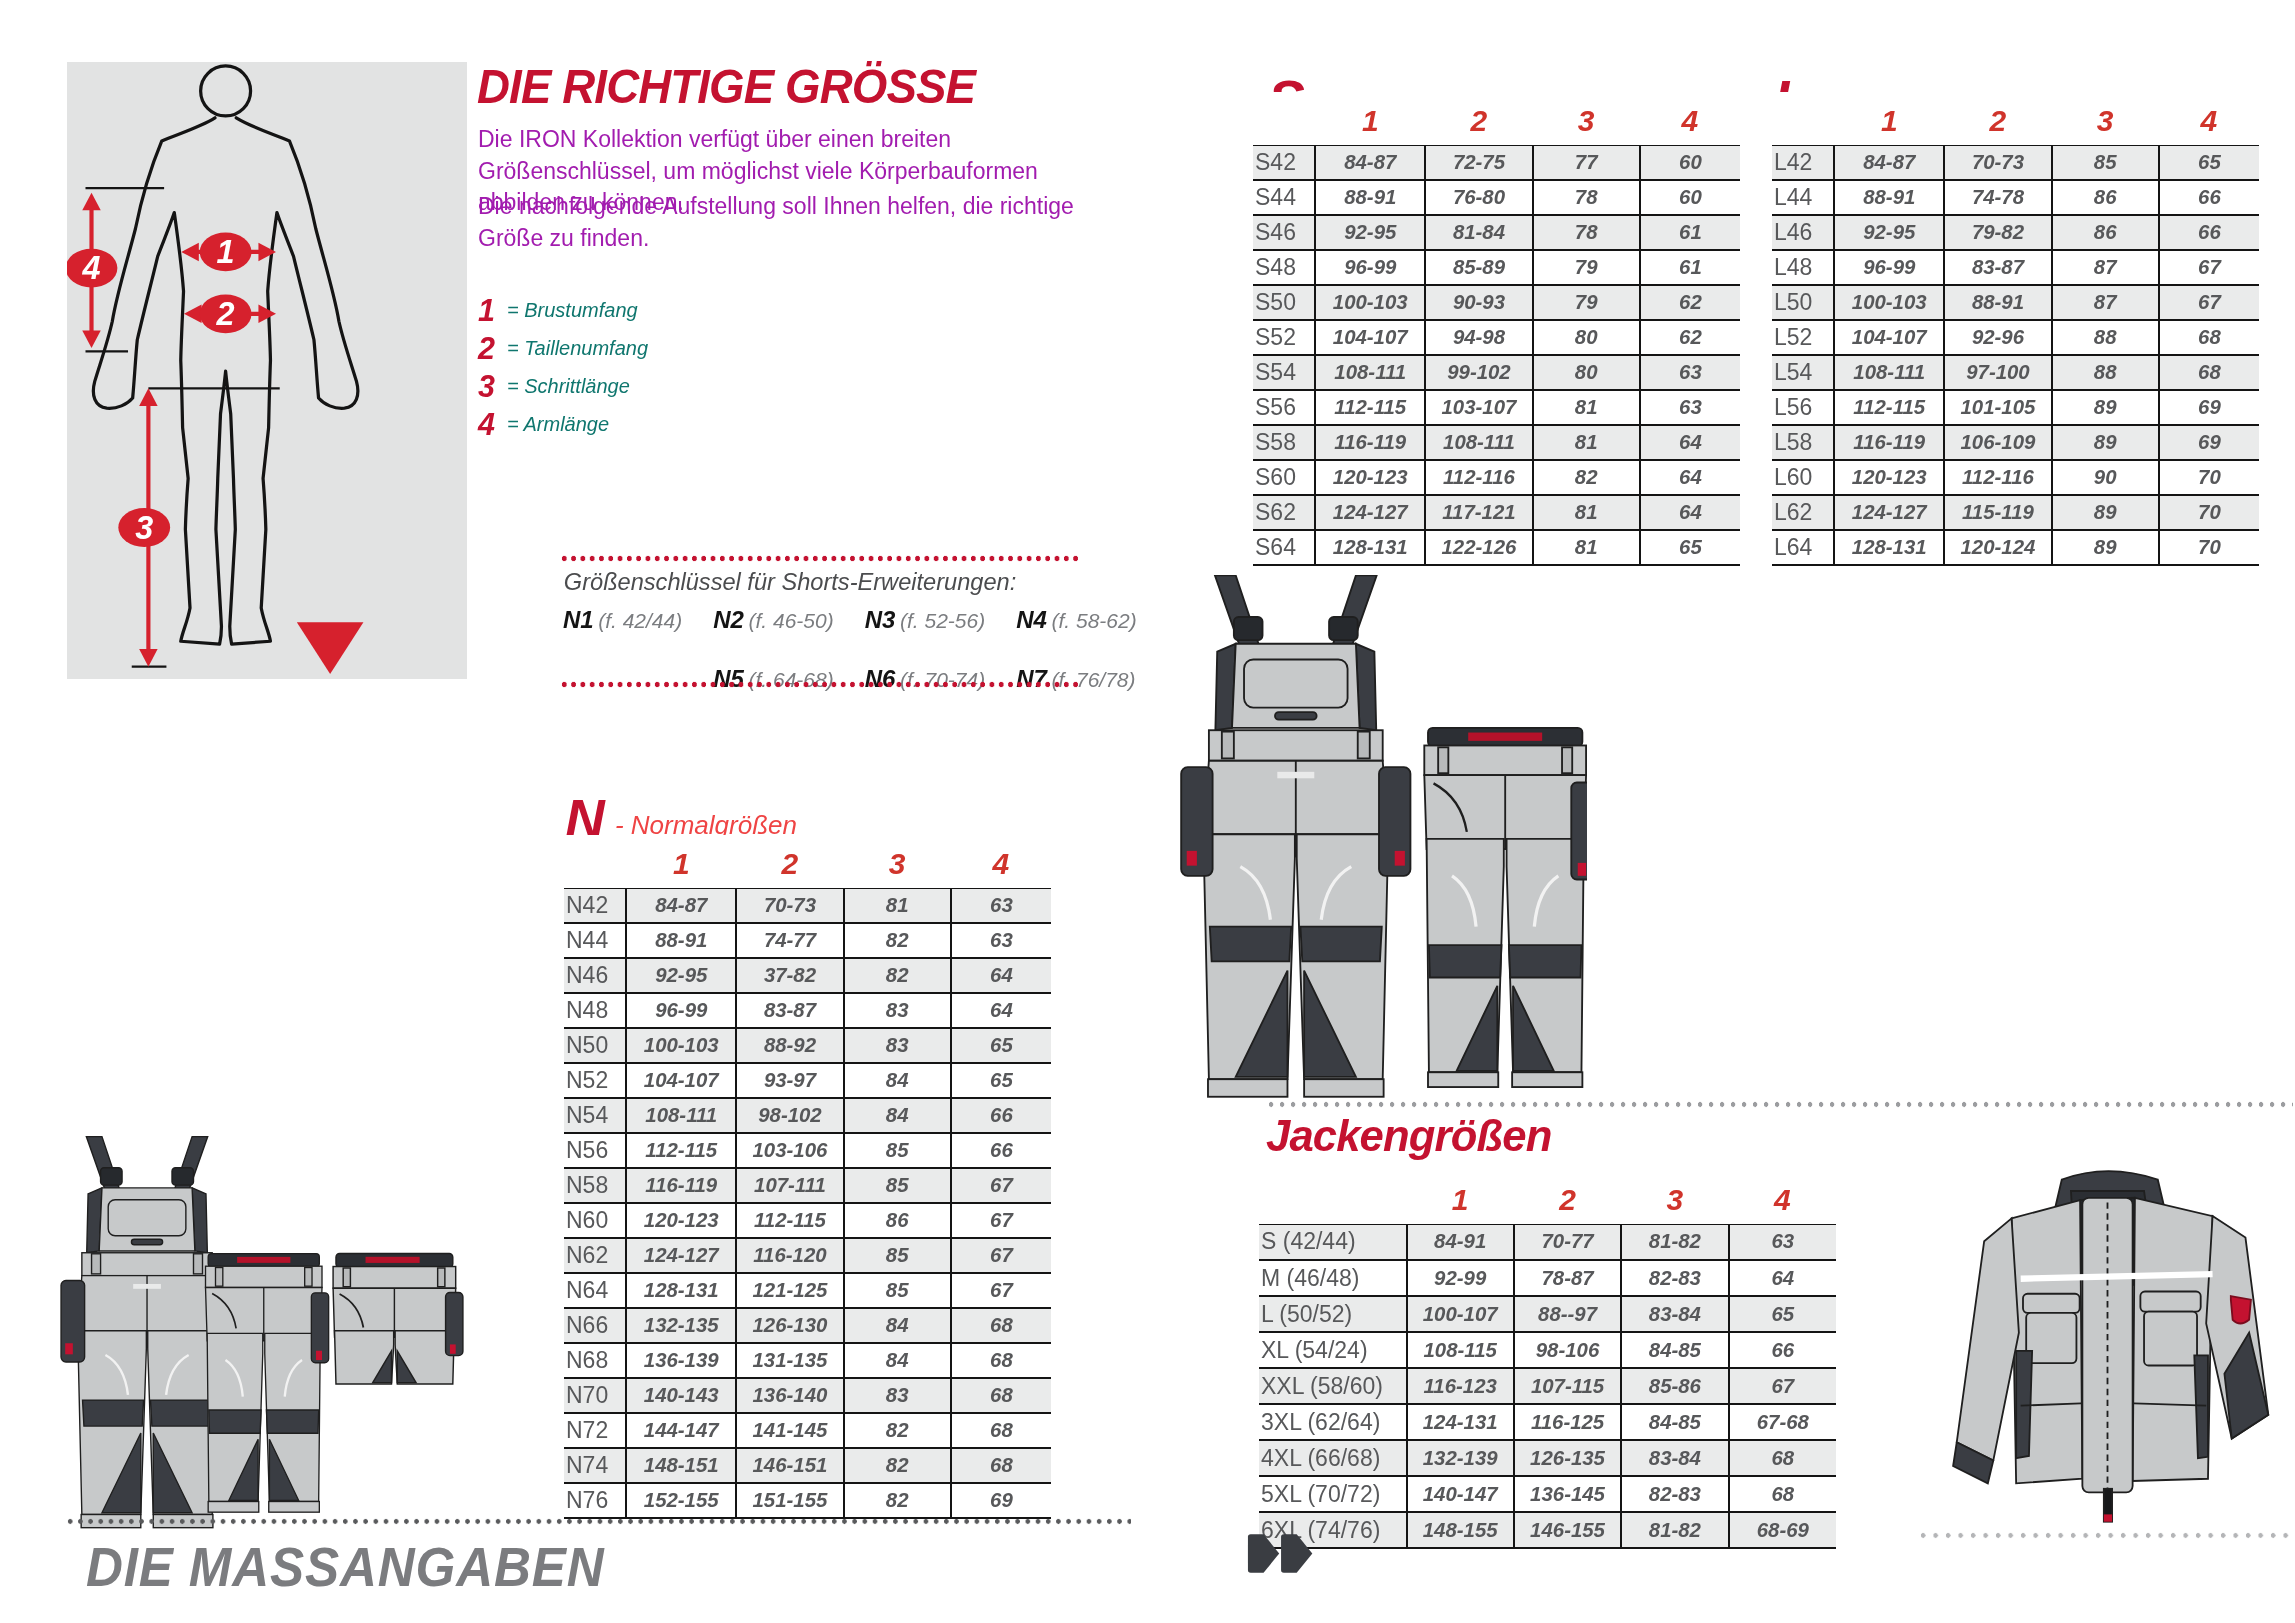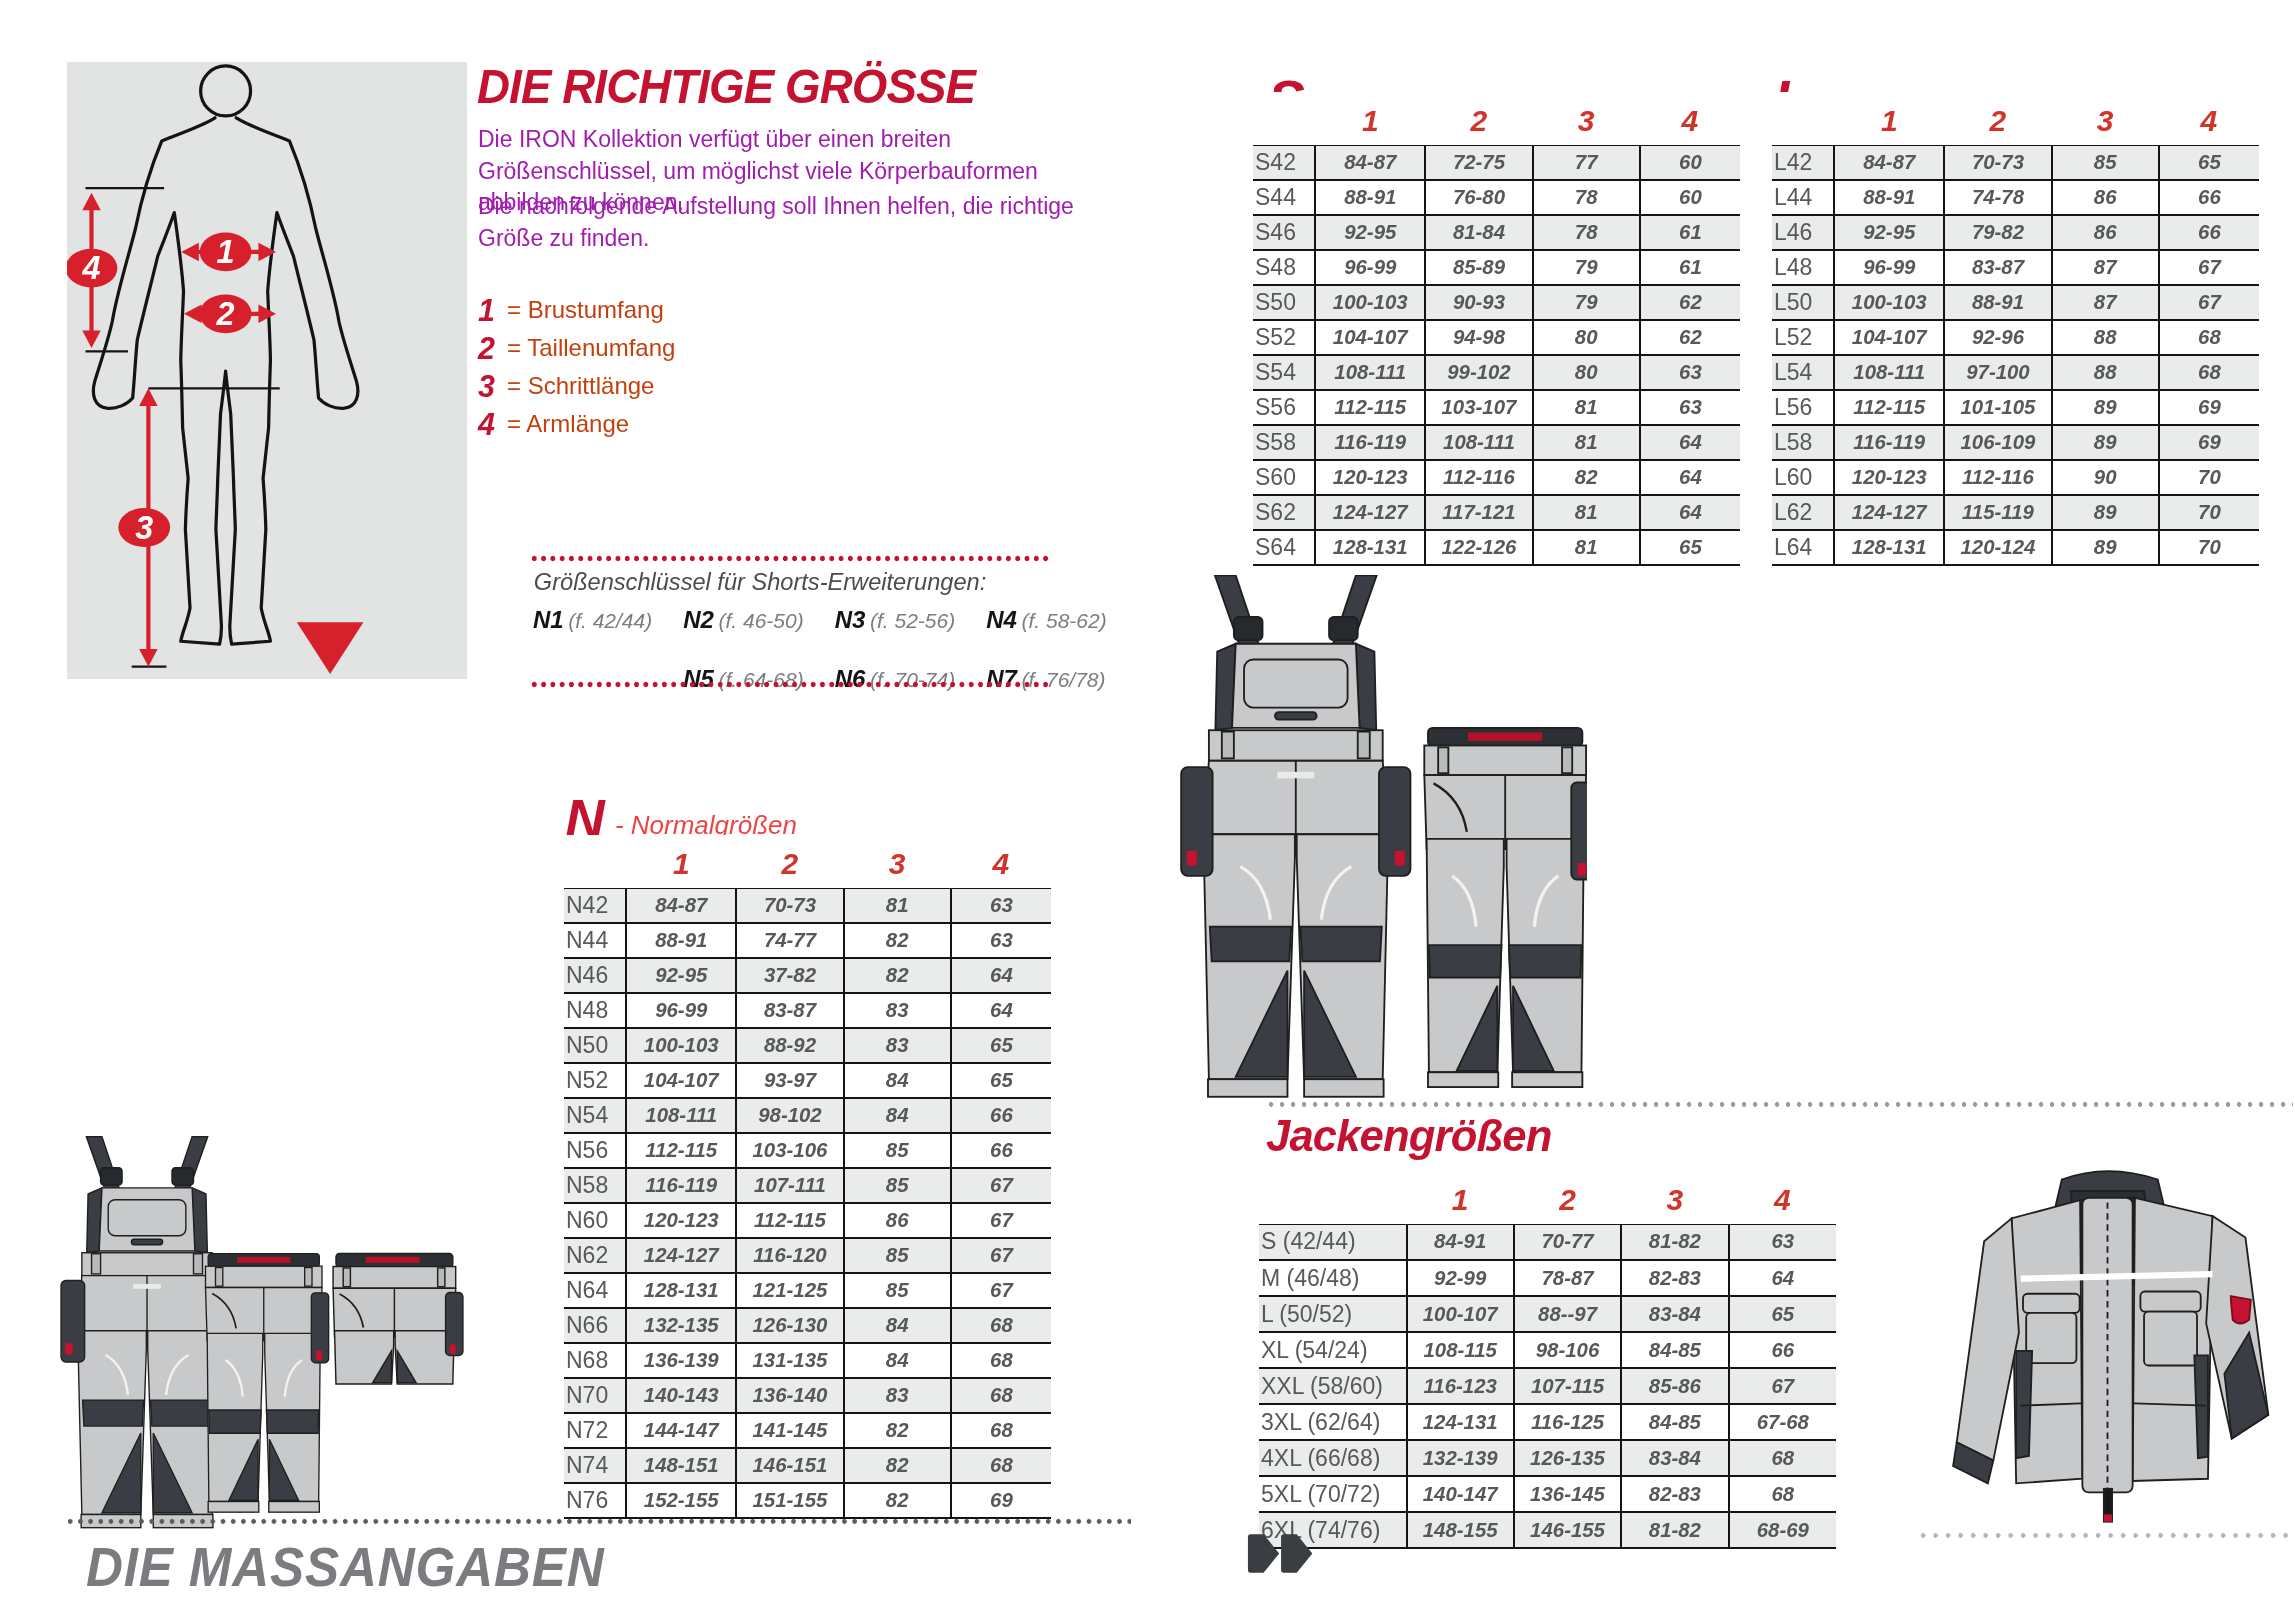--- a/index.html
+++ b/index.html
@@ -16,21 +16,21 @@
   .size-head .rest{font-size:26px;font-style:italic;color:#ef4444;font-weight:500;}
   .jacket-title{font-size:45px;font-weight:bold;font-style:italic;color:#c41230;letter-spacing:-0.9px;
                 transform:scaleX(.97);transform-origin:left top;white-space:nowrap;}
   .footer-title{font-size:55px;font-weight:bold;font-style:italic;color:#7b7c7f;letter-spacing:0.9px;
                 transform:scaleX(.93);transform-origin:left top;white-space:nowrap;}
 
   
   .legend{display:flex;flex-direction:column;}
   .legend .item{display:flex;align-items:center;height:38px;}
   .legend .num{font-size:30.5px;font-weight:bold;font-style:italic;color:#c41230;width:29px;}
-  .legend .lab{font-size:24px;color:#c2410c;}
+  .legend .lab{font-size:20px;color:#0f766e;font-style:italic;}
 
   
   .shorts-box{width:518px;}
   .shorts-title{font-size:23.6px;font-style:italic;color:#4b4c4e;margin:14px 2.8px 10.2px 2.8px;}
   .shorts-grid{display:grid;grid-template-columns:repeat(4,1fr);row-gap:7.4px;column-gap:2.8px;margin:0 1.9px 15.7px 1.9px;gap:31px;}
   .shorts-grid .entry{white-space:nowrap;font-style:italic;}
   .shorts-grid .entry:nth-of-type(5){grid-column-start:2;}
   .shorts-grid .code{font-size:24px;font-weight:bold;color:#141414;margin-right:4.6px;}
   .shorts-grid .range{font-size:21px;color:#7b7d80;}
   .dotline{position:absolute;height:6.5px;background-repeat:repeat-x;background-position:left center;}
@@ -239,21 +239,21 @@
       <div class="item">
         <span class="num">3</span>
         <span class="lab">= Schrittlänge</span>
       </div>
       <div class="item">
         <span class="num">4</span>
         <span class="lab">= Armlänge</span>
       </div>
     </div>
 
-  <div class="abs shorts-box" style="left:531px;top:555px;">
+  <div class="abs shorts-box" style="left:561px;top:555px;">
     <div class="dotline dot-red" style="left:0;top:0;width:518px;"></div>
     <div class="shorts-title">Größenschlüssel für Shorts-Erweiterungen:</div>
     <div class="shorts-grid">
 
     <div class="entry">
           <span class="code">N1</span><span class="range">(f. 42/44)</span>
         </div>
         <div class="entry">
           <span class="code">N2</span><span class="range">(f. 46-50)</span>
         </div>

